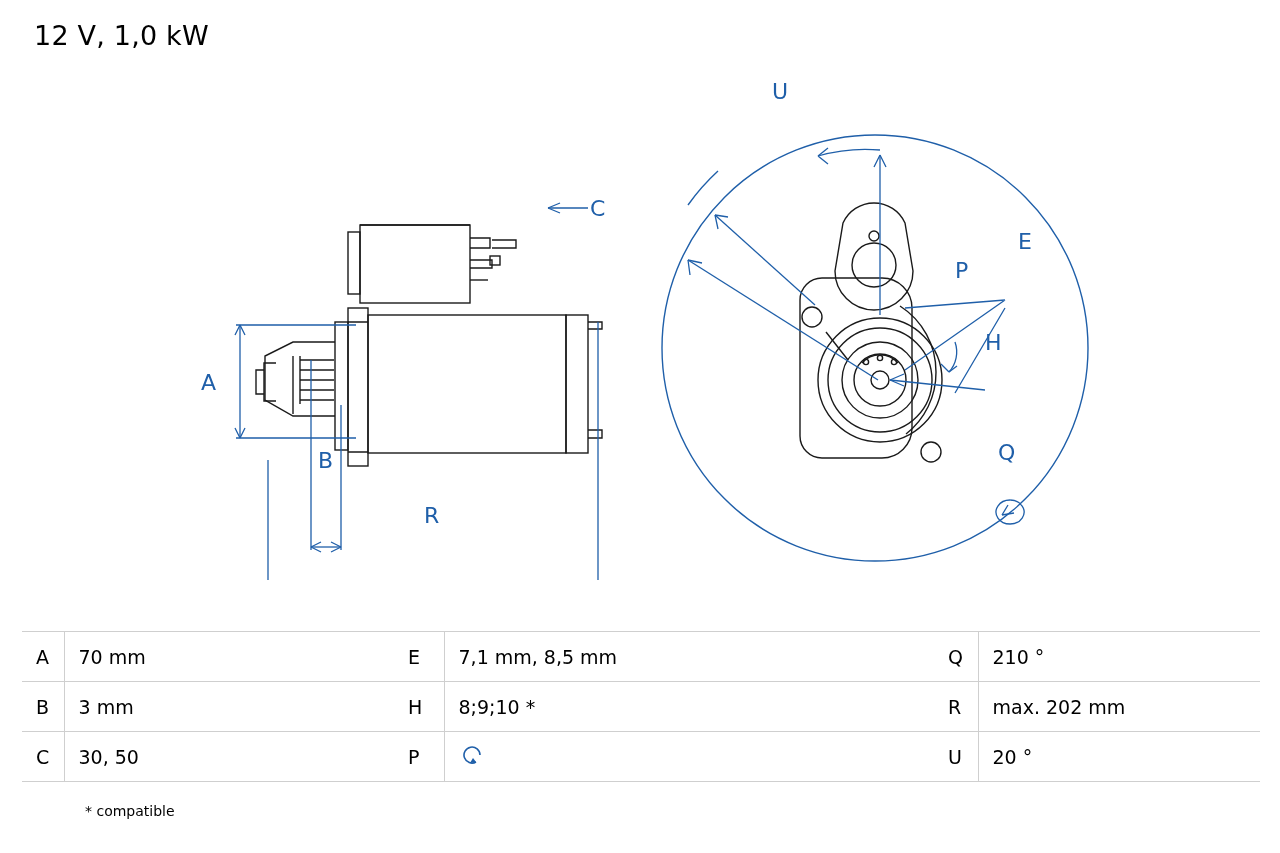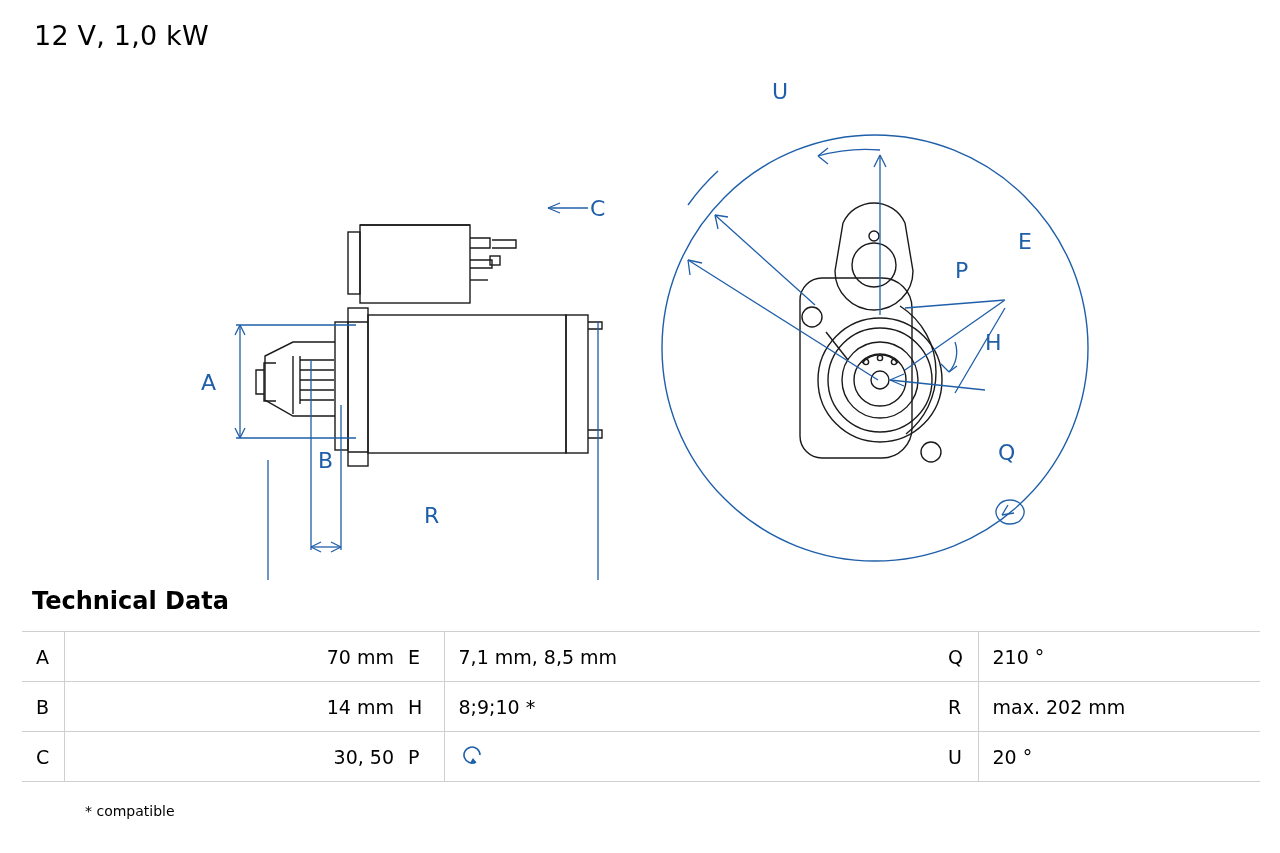--- a/index.html
+++ b/index.html
@@ -58,21 +58,21 @@
   }
   #tech-table tr:first-child td { border-top: 1px solid #cfcfcf; }
   td.key {
     width: 34px;
     border-right: 1px solid #cfcfcf;
     text-align: left;
     padding-left: 16px;
   }
   td.val { padding-left: 14px; }
   td.k-a { width: 42px; }
-  td.v-a { width: 330px; text-align: right; }
+  td.v-a { width: 330px; }
   td.k-b { width: 50px; }
   td.v-b { width: 490px; }
   td.k-c { width: 44px; }
   #footnote {
     position: absolute;
     left: 85px;
     top: 803px;
     font-size: 14px;
   }
   .rot-icon { display: inline-block; vertical-align: middle; }
@@ -181,35 +181,34 @@
     </g>
     <g fill="#1f5fa9" font-size="22" font-family="DejaVu Sans, sans-serif">
       <text x="772" y="39">U</text>
       <text x="1018" y="189">E</text>
       <text x="955" y="218">P</text>
       <text x="985" y="290">H</text>
       <text x="998" y="400">Q</text>
     </g>
   </svg>
 
-  <div id="tech-title">Technical Data</div>
 
   <table id="tech-table">
     <tbody>
       <tr>
         <td class="key k-a">A</td>
         <td class="val v-a">70 mm</td>
         <td class="key k-b">E</td>
         <td class="val v-b">7,1 mm, 8,5 mm</td>
         <td class="key k-c">Q</td>
         <td class="val">210 °</td>
       </tr>
       <tr>
         <td class="key k-a">B</td>
-        <td class="val v-a">14 mm</td>
+        <td class="val v-a">3 mm</td>
         <td class="key k-b">H</td>
         <td class="val v-b">8;9;10 *</td>
         <td class="key k-c">R</td>
         <td class="val">max. 202 mm</td>
       </tr>
       <tr>
         <td class="key k-a">C</td>
         <td class="val v-a">30, 50</td>
         <td class="key k-b">P</td>
         <td class="val v-b">

